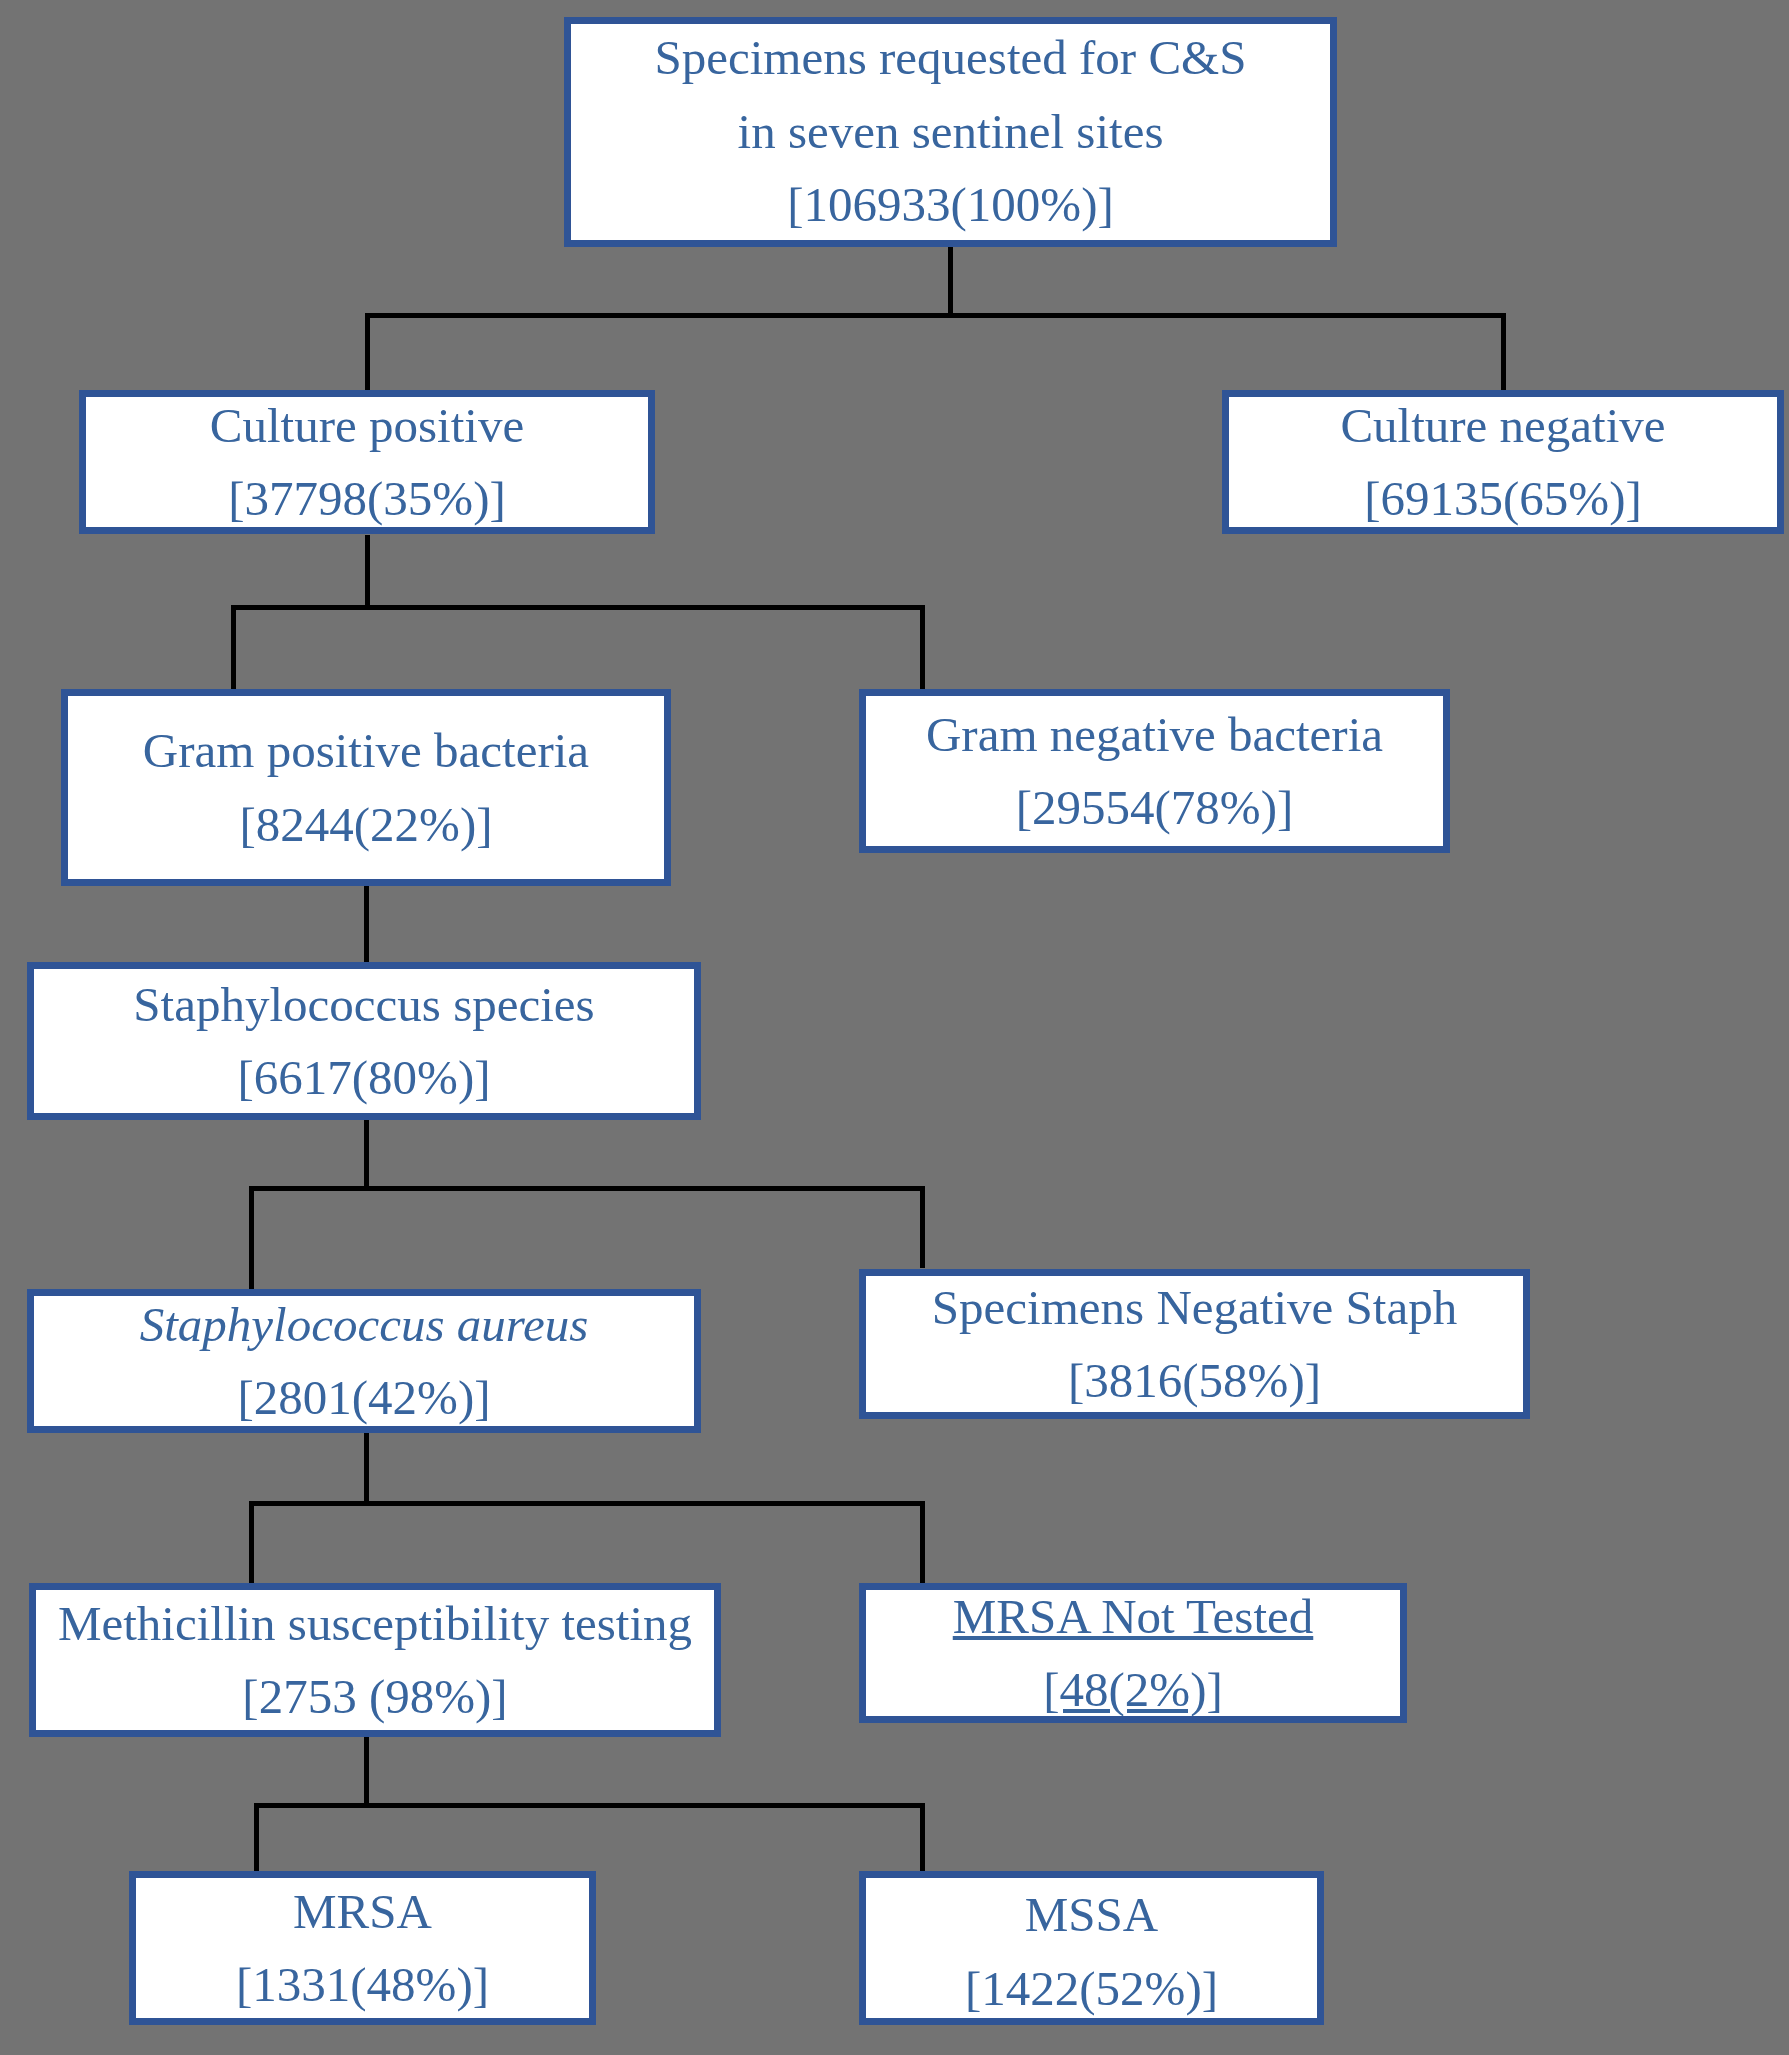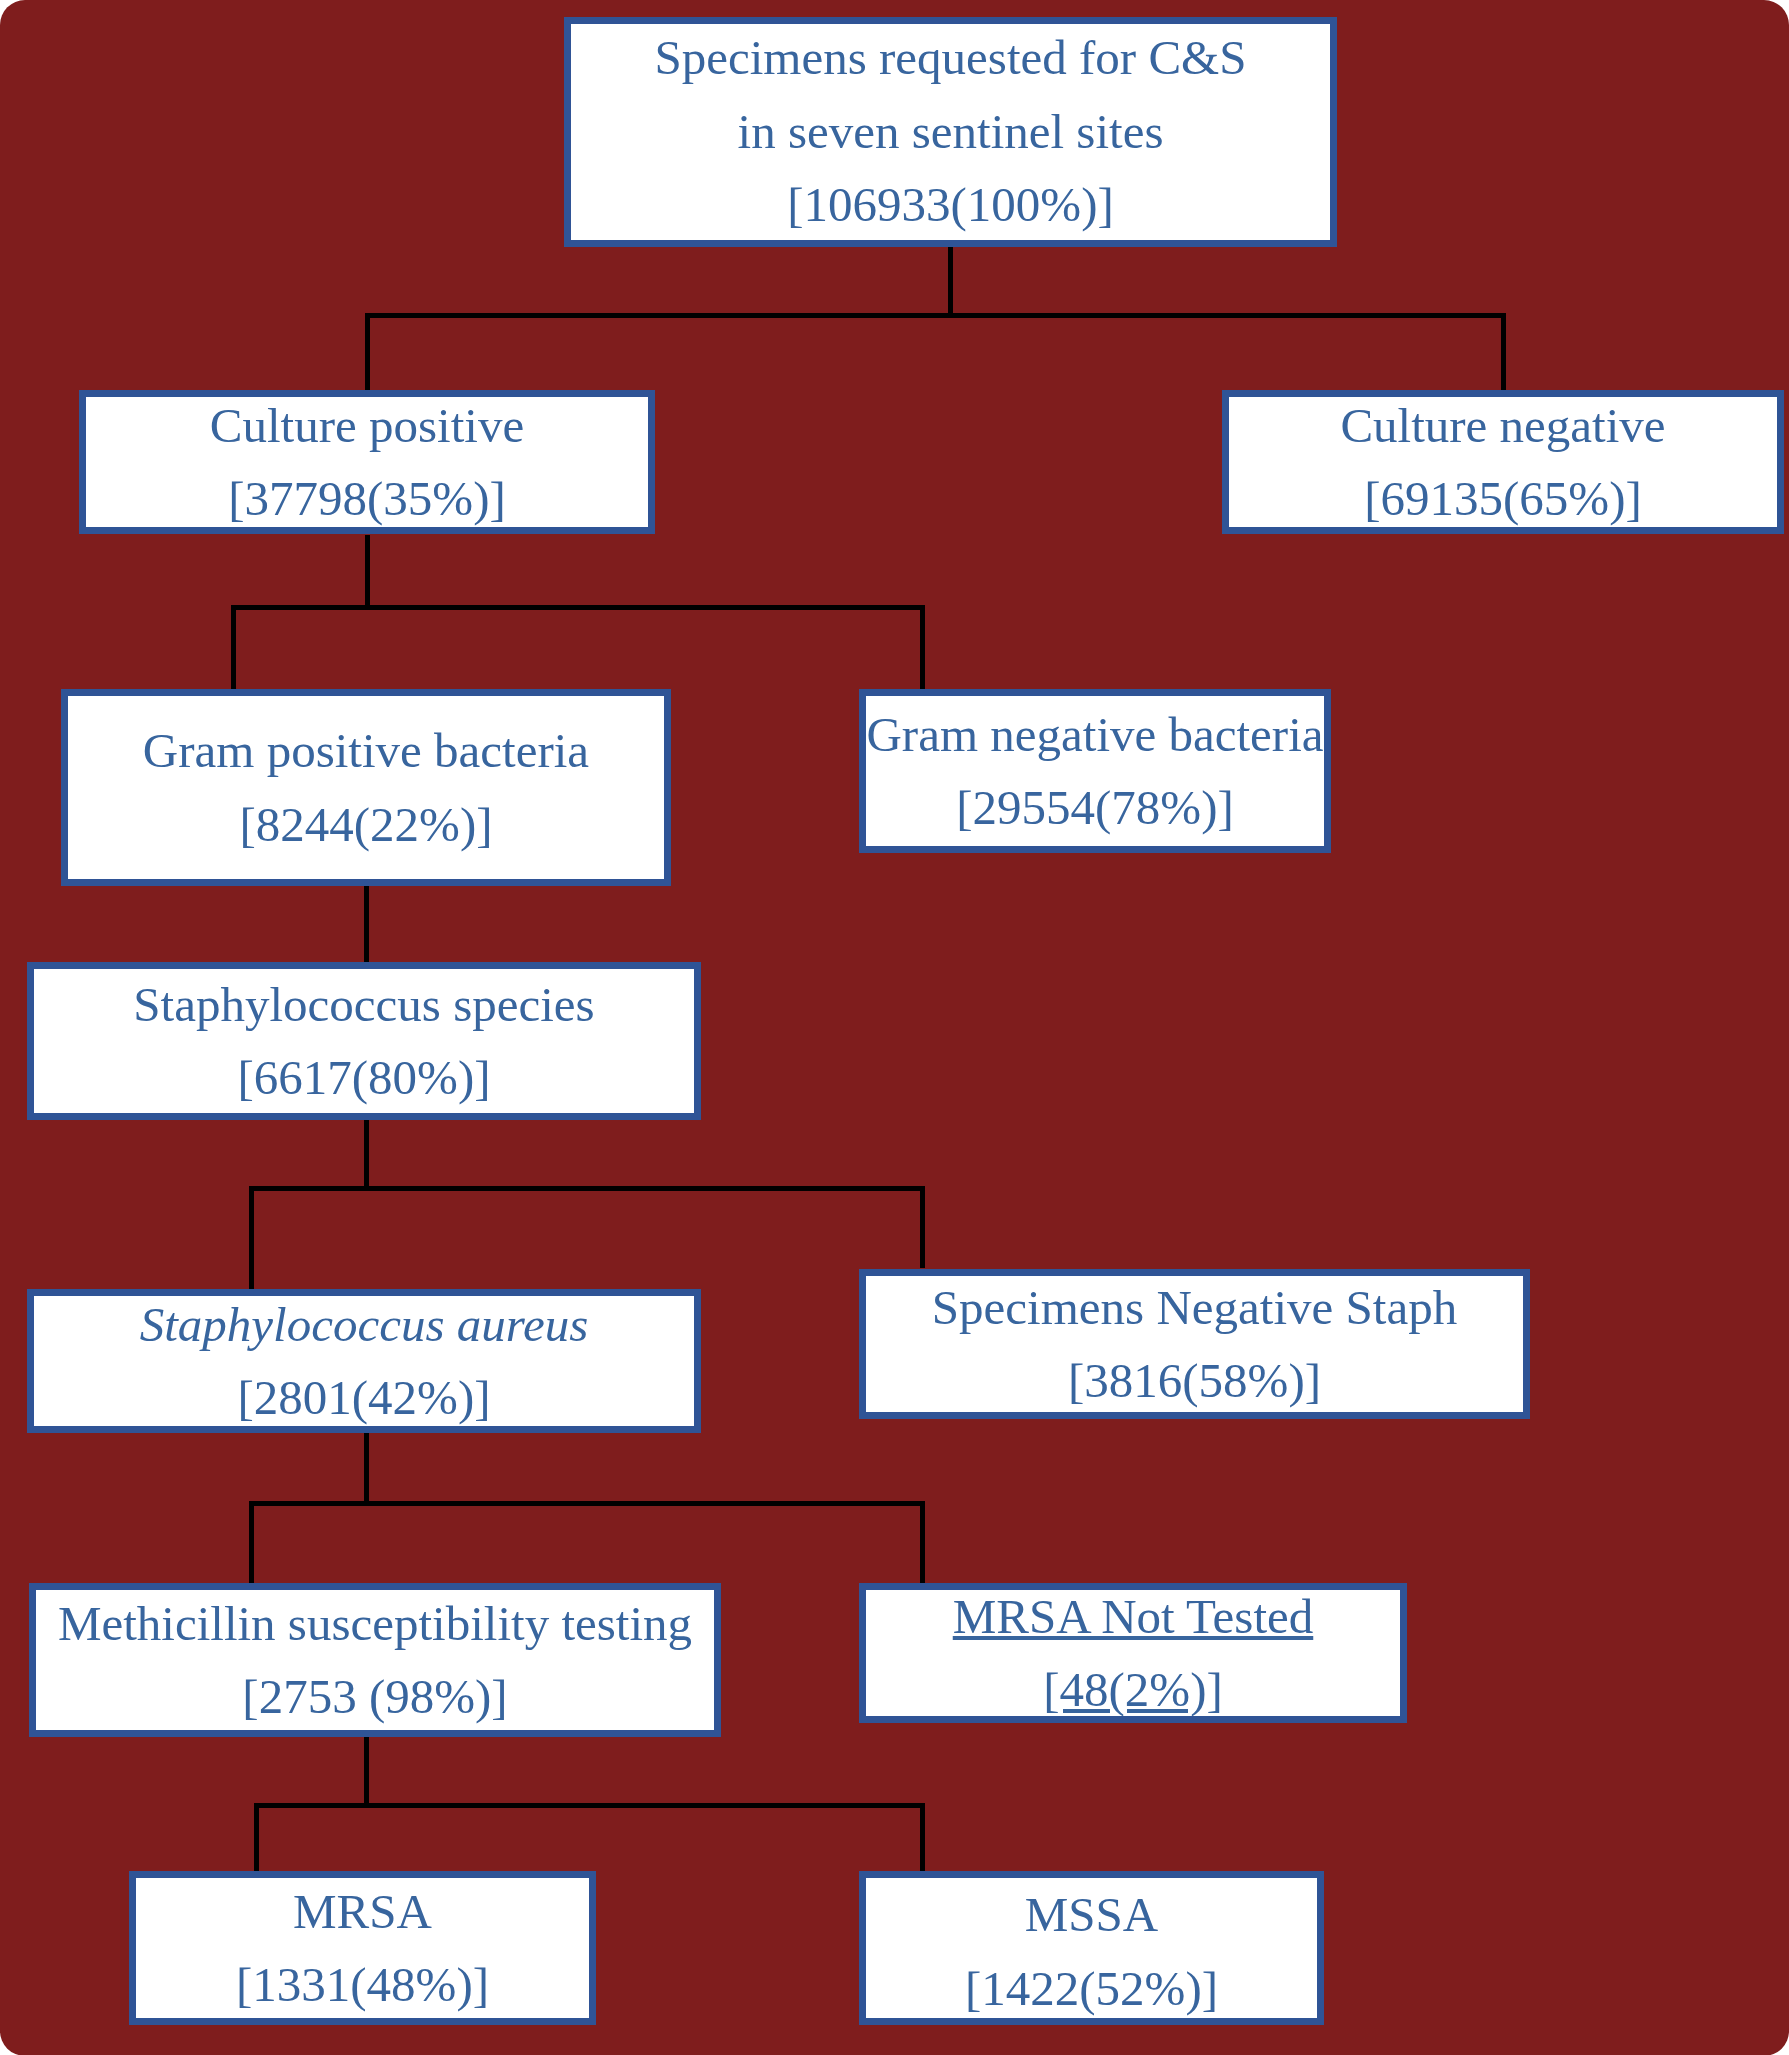--- a/index.html
+++ b/index.html
@@ -4,23 +4,22 @@
 <style>
   html, body {
     margin: 0;
     padding: 0;
     background: #ffffff;
   }
   #canvas {
     position: relative;
     width: 1789px;
     height: 2056px;
-    background: #7f1d1d;
+    background: #737373;
     font-family: "Liberation Serif", "DejaVu Serif", serif;
-    border-radius: 25px;
   }
   .node {
     position: absolute;
     box-sizing: border-box;
     border: 7px solid #2F5496;
     background: #ffffff;
     color: #38659E;
     display: flex;
     flex-direction: column;
     align-items: center;
@@ -38,21 +37,21 @@
   .cline {
     position: absolute;
     background: #000000;
   }
 
   
   #n-specimens          { left: 564px; top:   16.5px; width: 773px; height: 230px; }
   #n-culture-positive   { left:  79px; top:  390px; width: 576px; height: 144px; }
   #n-culture-negative   { left: 1222px; top:  390px; width: 562px; height: 144px; }
   #n-gram-positive      { left:  61px; top: 689px; width: 610px; height: 197px; }
-  #n-gram-negative      { left: 859px; top: 689px; width: 472px; height: 164px; }
+  #n-gram-negative      { left: 859px; top: 689px; width: 591px; height: 164px; }
   #n-staph-species      { left:   27px; top: 962px; width: 674px; height: 158px; text-align: right; }
   #n-staph-aureus       { left:   27px; top: 1289px; width: 674px; height: 144px; }
   #n-coagulase-negative { left: 859px; top: 1269px; width: 671px; height: 150px; }
   #n-methicillin        { left:   29px; top: 1583px; width: 692px; height: 154px; }
   #n-mrsa-not-tested    { left: 859px; top: 1583px; width:  548px; height: 140px; text-decoration: underline; }
   #n-mrsa               { left:  129px; top: 1871px; width:  467px; height: 154px; }
   #n-mssa               { left: 859px; top: 1871px; width:  465px; height: 154px; justify-content: space-between; }
 
   
   #c1v { left: 948px; top:  247px; width:    4.5px; height: 70px; }

